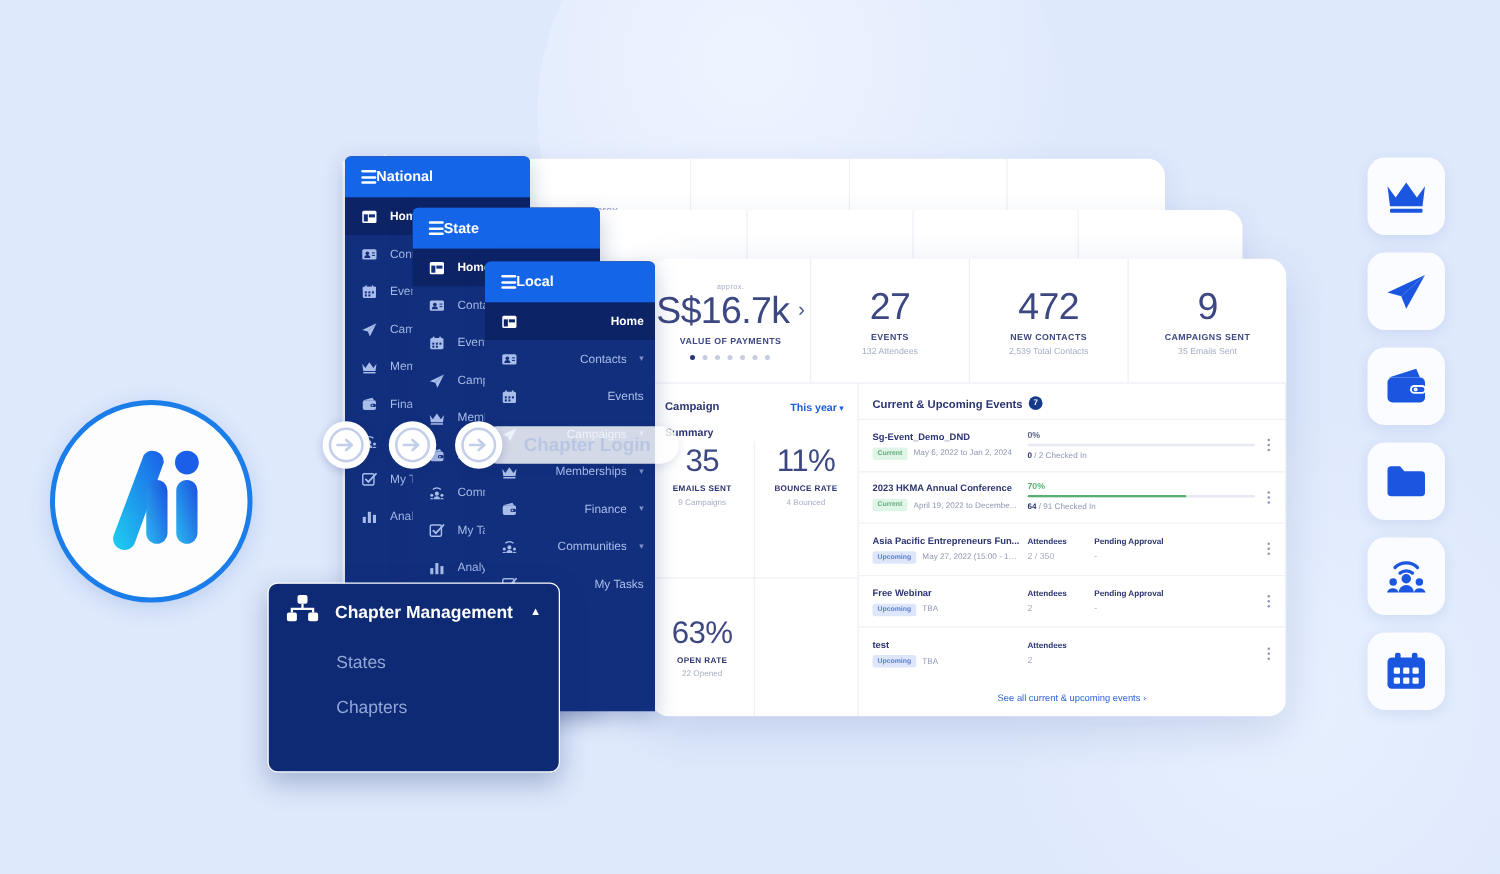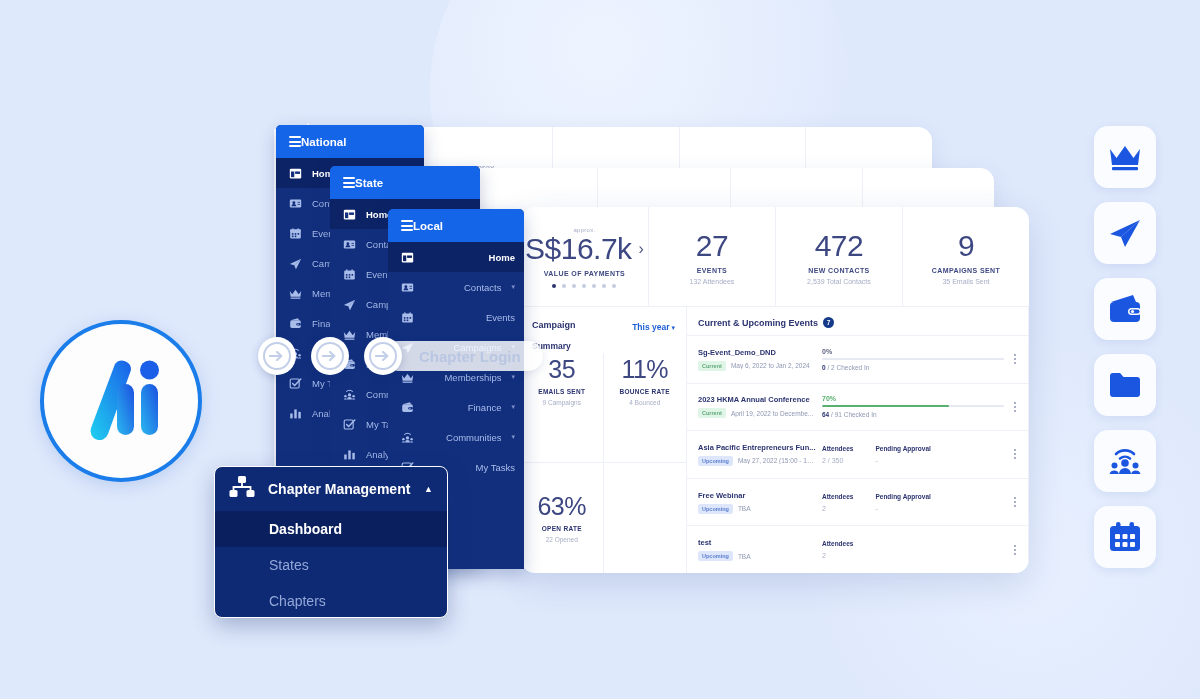--- a/index.html
+++ b/index.html
@@ -507,20 +507,23 @@
           </div>
           <div class="kebab">
               <i></i>
               <i></i>
               <i></i>
             </div>
         </div>
 
       </div>
 
+      <div class="ev-foot">
+        <a href="#"><span>See all current &amp; upcoming events</span> ›</a>
+      </div>
     </div>
 
 
   </div>
 </div>
 
 <div class="conn" style="left:263px; top:112px;">
   <svg width="60" height="460" viewBox="0 0 60 460">
     <path d="M14 455 L14 20 L52 20" stroke="#ffffff" stroke-width="6" fill="none" stroke-linecap="round"></path>
     <path d="M44 11 L58 20 L44 29 Z" fill="#ffffff"></path>
@@ -921,23 +924,20 @@
     <span>
       <svg width="26" height="22" viewBox="0 0 26 22">
           <rect x="9" y="0" width="8" height="7" rx="1.6" fill="#fff"></rect>
           <rect x="0.5" y="14" width="8" height="7" rx="1.6" fill="#fff"></rect>
           <rect x="17.5" y="14" width="8" height="7" rx="1.6" fill="#fff"></rect>
           <path d="M13 7 V11 M4.5 14 V11 H21.5 V14" stroke="#fff" stroke-width="1.8" fill="none"></path>
         </svg>
     </span>
     <span class="lbl">Chapter Management</span>
     <span class="caret">▲</span>
-  </div>
-  <div class="cm-item active">
-    <span>Dashboard</span>
   </div>
   <div class="cm-item">
     <span>States</span>
   </div>
   <div class="cm-item">
     <span>Chapters</span>
   </div>
 </div>
 
 <div class="rail">

